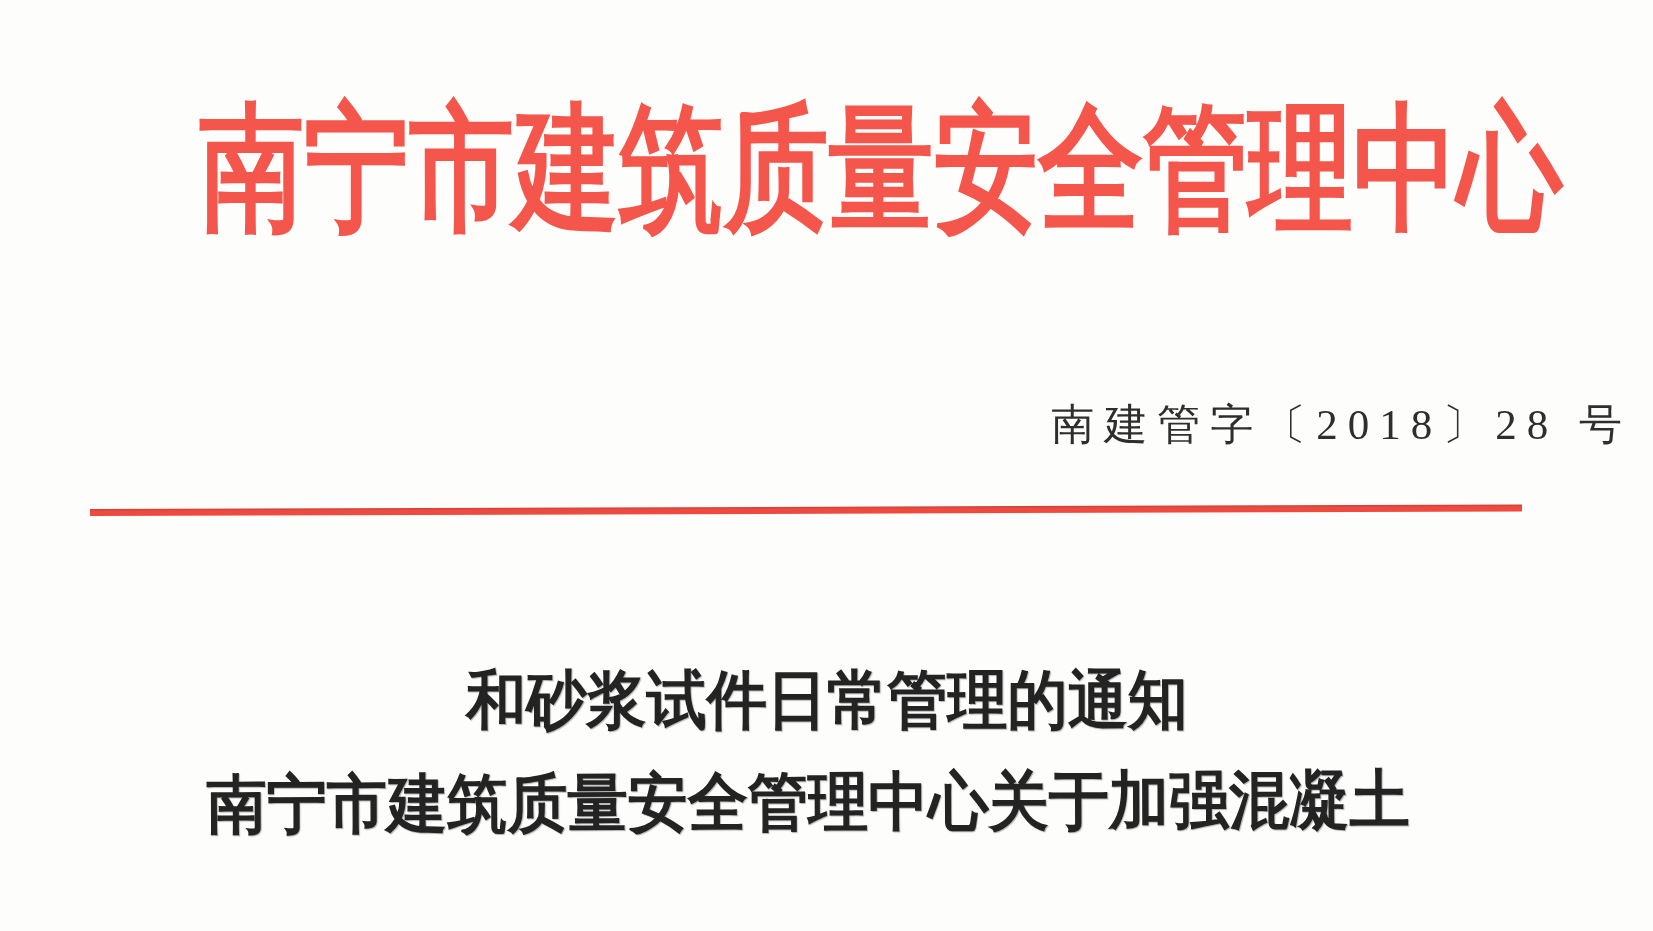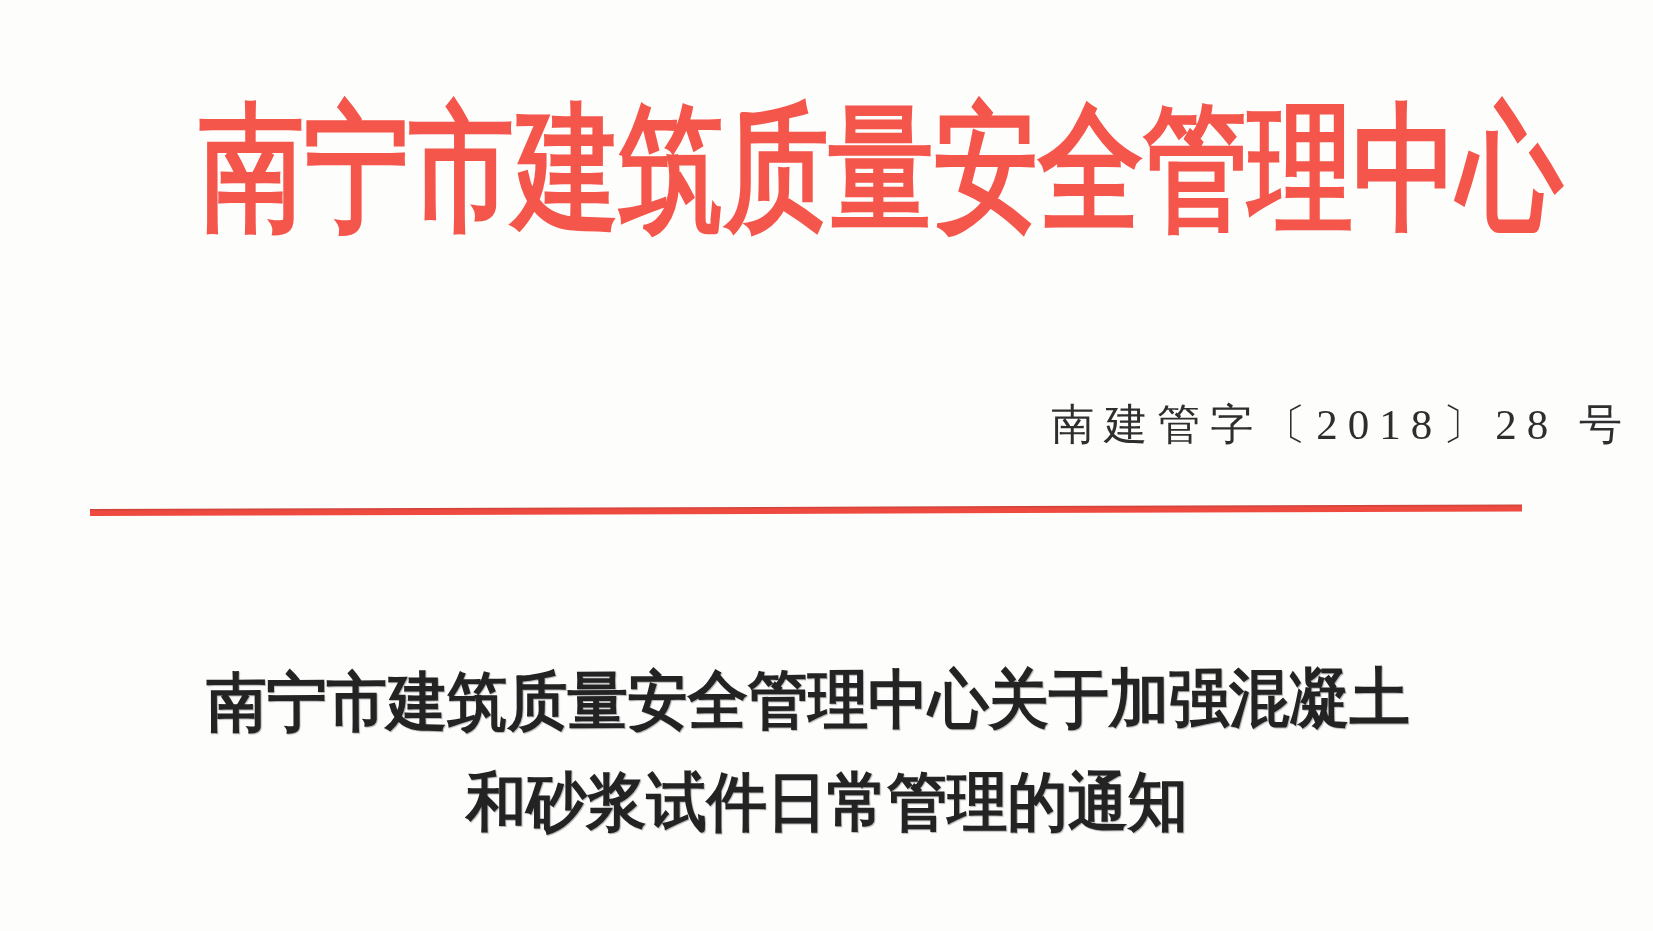--- a/index.html
+++ b/index.html
@@ -95,21 +95,21 @@
     <span class="masthead-text">南宁市建筑质量安全管理中心</span>
   </header>
 
   <div class="ref-number">
     <span class="ref-number-text">南建管字〔2018〕28 号</span>
   </div>
 
   <div class="red-divider"></div>
 
   <h1 class="doc-title">
+    <span class="title-line line2">
+      <span class="squeeze">和砂浆试件日常管理的通知</span>
+    </span>
     <span class="title-line line1">
       <span class="squeeze">南宁市建筑质量安全管理中心关于加强混凝土</span>
-    </span>
-    <span class="title-line line2">
-      <span class="squeeze">和砂浆试件日常管理的通知</span>
     </span>
   </h1>
 
 </div>
 
 </body></html>

